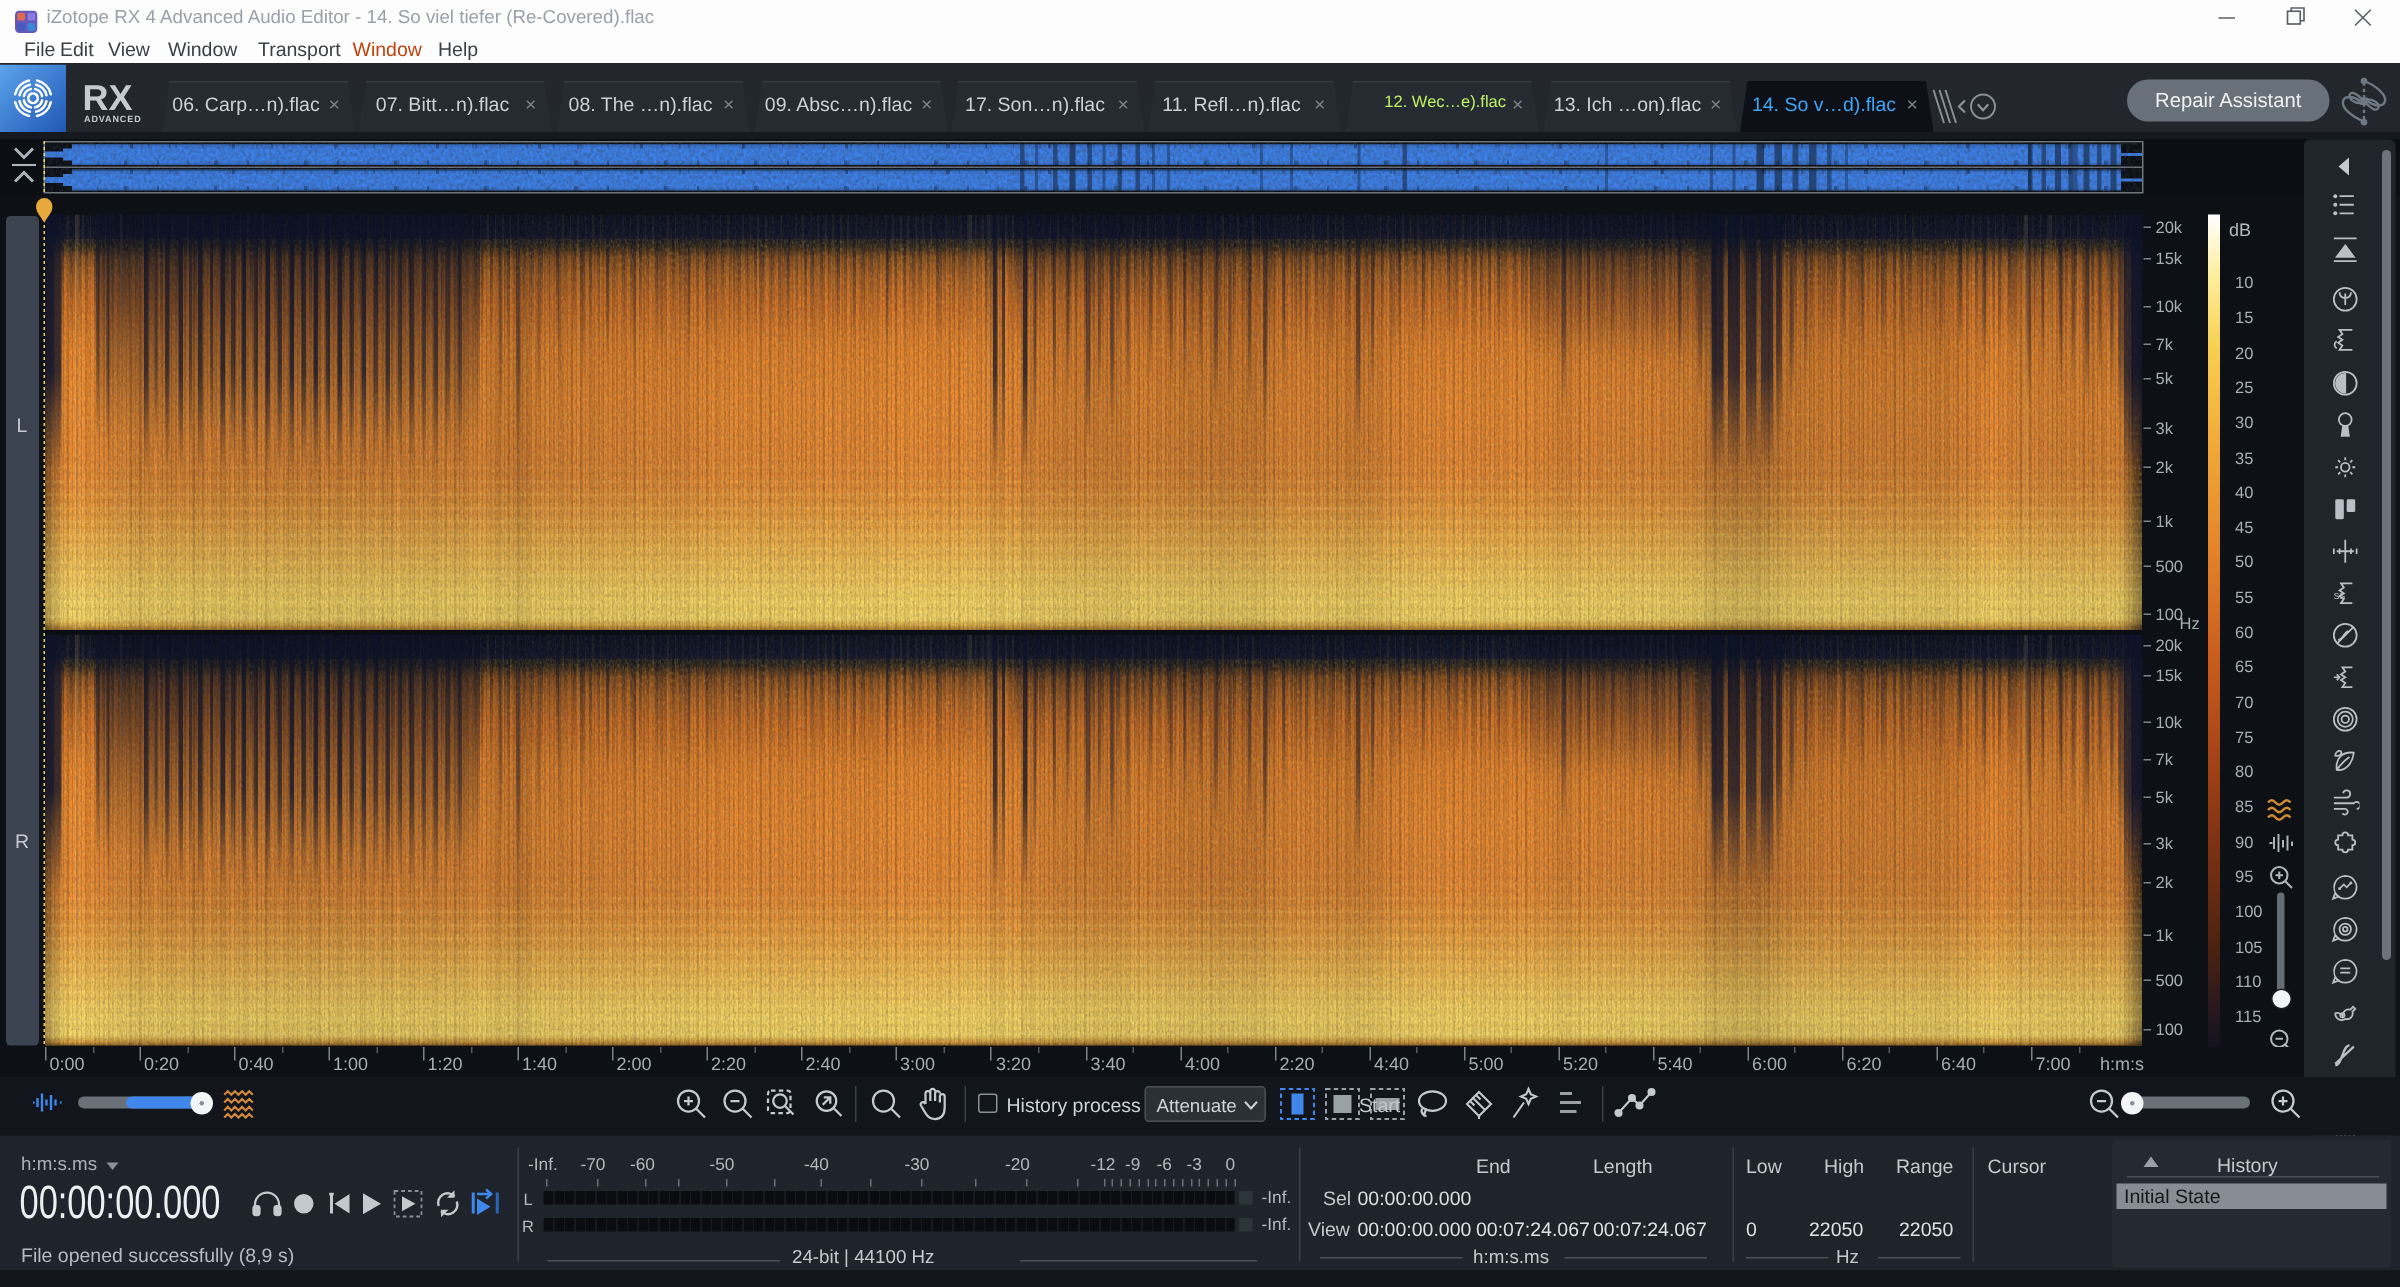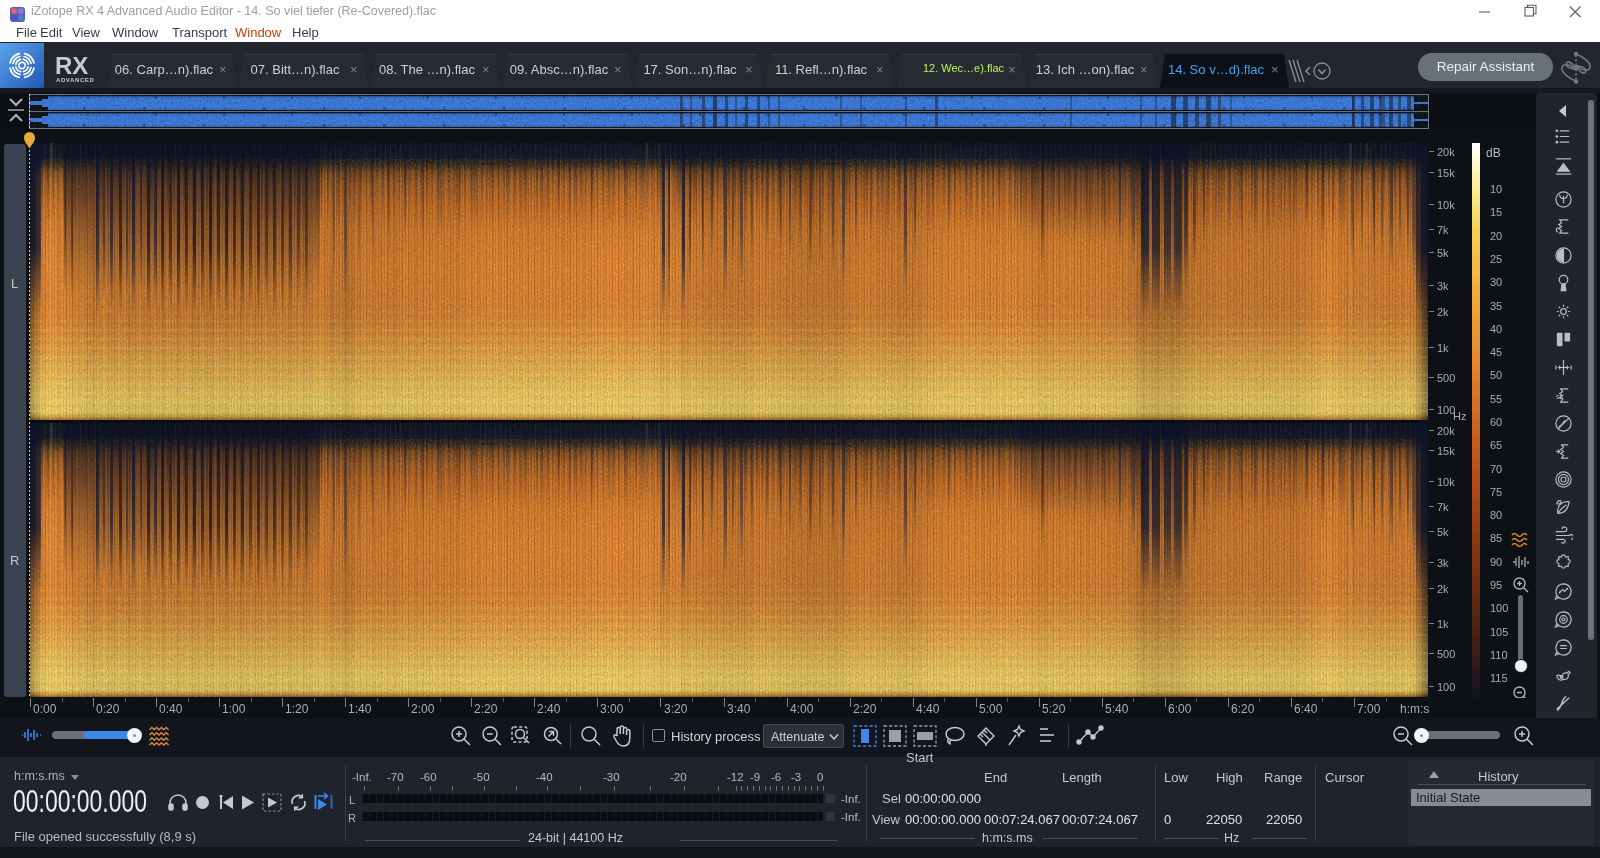--- a/index.html
+++ b/index.html
@@ -999,21 +999,21 @@
     <div class="abs" style="left:362px;top:794px;width:461px;height:9px;background:repeating-linear-gradient(90deg,rgba(110,118,128,.13) 0 1px,transparent 1px 7px)"></div>
     <div class="abs" style="left:826px;top:794px;width:9px;height:9px;background:#2e343b"></div>
     <div class="abs" style="left:841px;top:793px;font-size:11.5px;color:#b3b9bf">-Inf.</div>
     <div class="abs" style="left:362px;top:812px;width:461px;height:9px;background:#0a0c10"></div>
     <div class="abs" style="left:362px;top:812px;width:461px;height:9px;background:repeating-linear-gradient(90deg,rgba(110,118,128,.13) 0 1px,transparent 1px 7px)"></div>
     <div class="abs" style="left:826px;top:812px;width:9px;height:9px;background:#2e343b"></div>
     <div class="abs" style="left:841px;top:811px;font-size:11.5px;color:#b3b9bf">-Inf.</div>
     <div class="abs" style="left:365px;top:840px;width:155px;height:1px;background:#4a5058"></div>
     <div class="abs" style="left:680px;top:840px;width:158px;height:1px;background:#4a5058"></div>
     <div class="abs" style="left:528px;top:831px;font-size:12.5px;color:#c3c9cf">24-bit | 44100 Hz</div>
-    <div class="abs" style="left:906px;top:750px;font-size:13px;color:#c3c9cf">Start</div>
+    <div class="abs" style="left:906px;top:729px;font-size:13px;color:#c3c9cf">Start</div>
     <div class="abs" style="left:984px;top:770px;font-size:13px;color:#c3c9cf">End</div>
     <div class="abs" style="left:1062px;top:770px;font-size:13px;color:#c3c9cf">Length</div>
     <div class="abs" style="left:882px;top:791px;font-size:13px;color:#c3c9cf">Sel</div>
     <div class="abs" style="left:905px;top:791px;font-size:13px;color:#dde0e4">00:00:00.000</div>
     <div class="abs" style="left:872px;top:812px;font-size:13px;color:#c3c9cf">View</div>
     <div class="abs" style="left:905px;top:812px;font-size:13px;color:#dde0e4">00:00:00.000</div>
     <div class="abs" style="left:984px;top:812px;font-size:13px;color:#dde0e4">00:07:24.067</div>
     <div class="abs" style="left:1062px;top:812px;font-size:13px;color:#dde0e4">00:07:24.067</div>
     <div class="abs" style="left:880px;top:838px;width:95px;height:1px;background:#4a5058"></div>
     <div class="abs" style="left:1043px;top:838px;width:95px;height:1px;background:#4a5058"></div>

